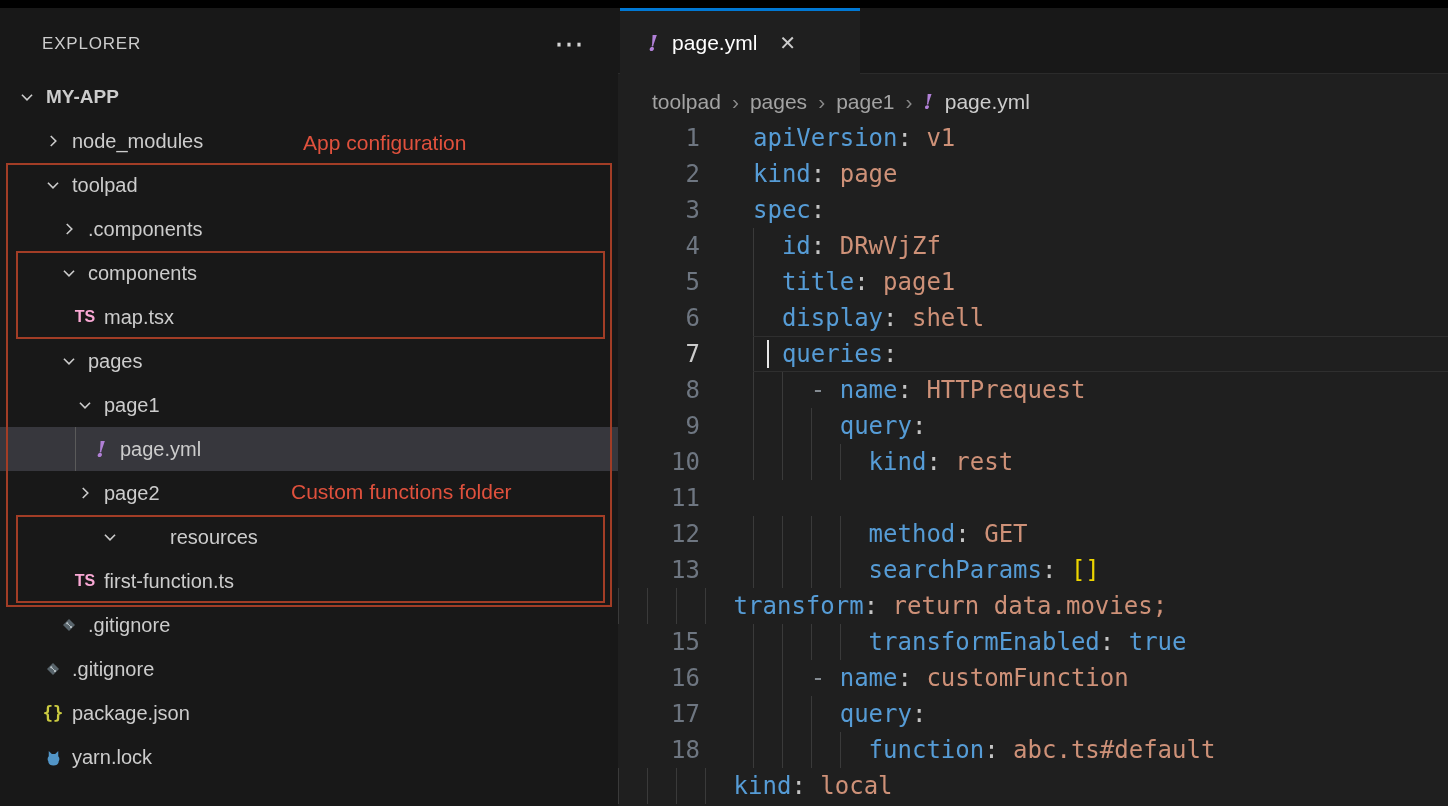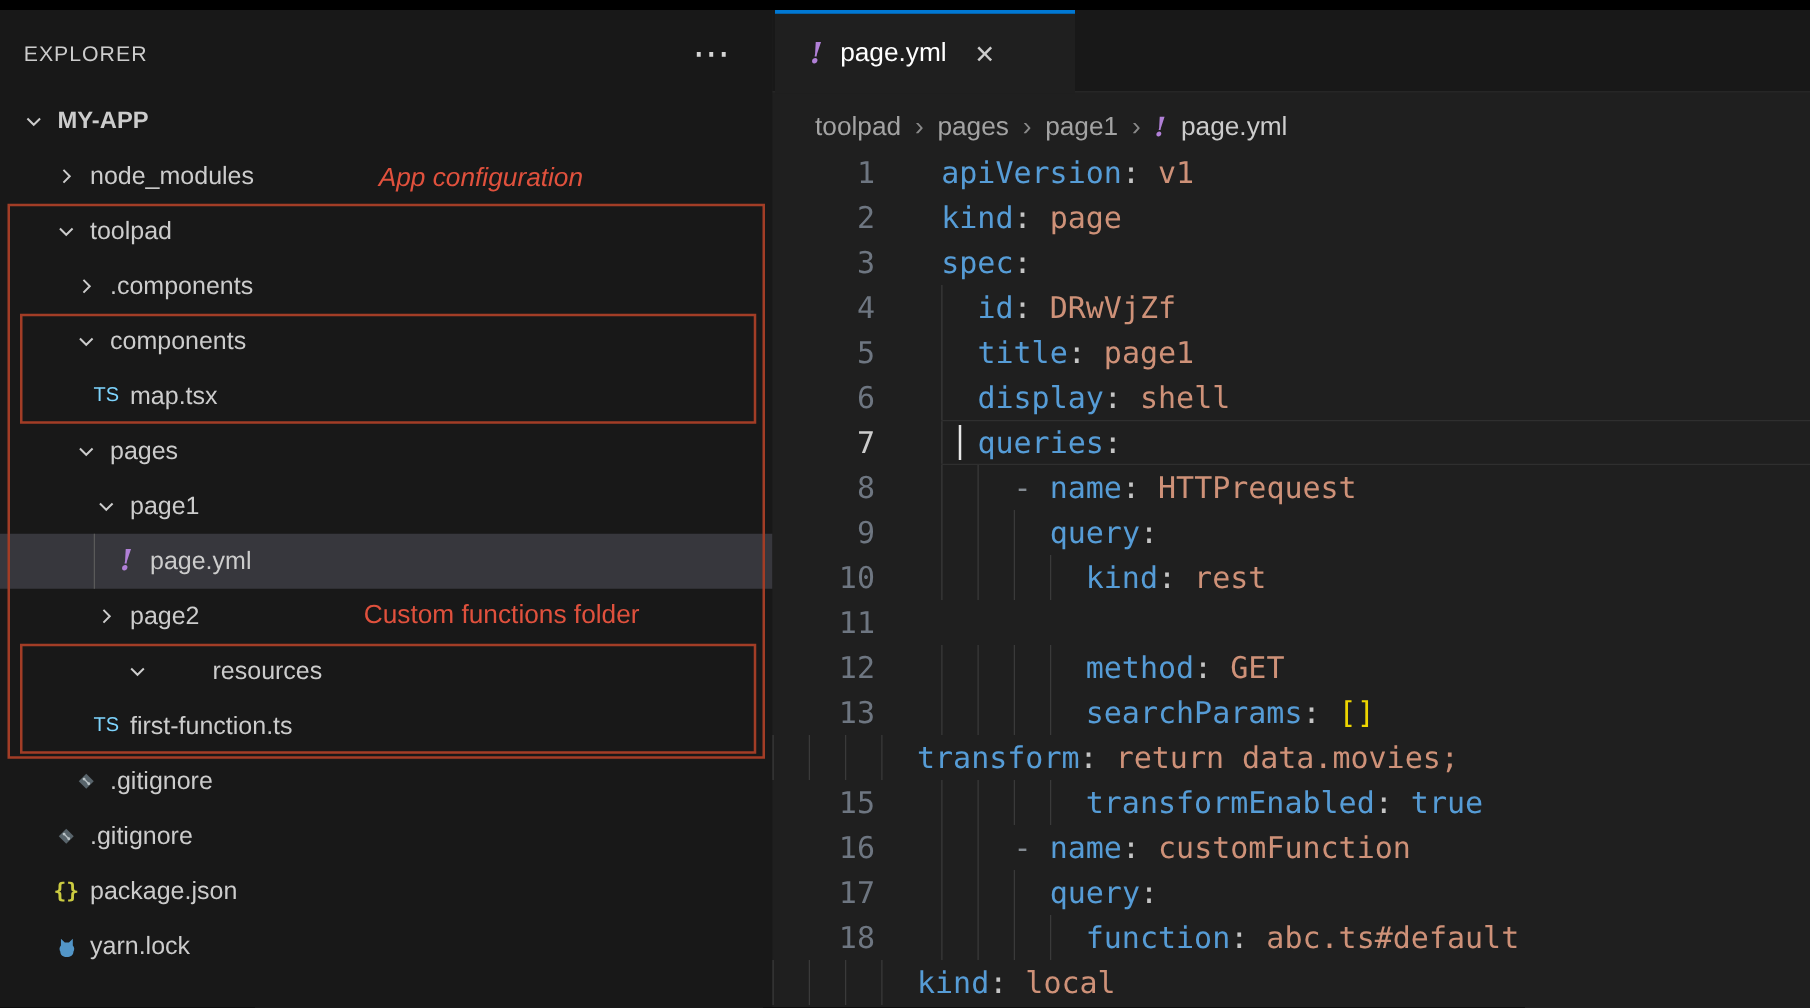--- a/index.html
+++ b/index.html
@@ -8,30 +8,30 @@
     position:relative; width:1448px; height:806px; overflow:hidden;
     background:#1f1f1f; font-family:"Liberation Sans", sans-serif;
     -webkit-font-smoothing:antialiased;
   }
   
   #topstrip { position:absolute; left:0; top:0; width:1448px; height:8px; background:#000000; }
 
   
   #sidebar { position:absolute; left:0; top:8px; width:618px; height:798px; background:#181818; }
   #sidebar-header { position:absolute; left:0; top:12px; width:618px; height:48px; display:flex; align-items:center; }
-  #sidebar-title { margin-left:19px; font-size:17px; letter-spacing:0.8px; color:#cccccc; }
+  #sidebar-title { margin-left:42px; font-size:17px; letter-spacing:0.8px; color:#cccccc; }
   #more-actions { position:absolute; right:34px; top:2px; font-size:30px; color:#d4d4d4; cursor:pointer; line-height:44px; }
   #tree { position:absolute; left:0; top:0; width:618px; height:798px; }
   .trow { position:absolute; left:0; width:618px; height:44px; display:flex; align-items:center; color:#cccccc; font-size:20px; cursor:pointer; }
   .trow.selected { background:#37373d; }
   .trow .twig { position:absolute; top:0; width:1px; height:44px; background:#5a5a5a; }
   .tind { display:inline-block; height:24px; }
   .ticon { display:inline-flex; width:26px; height:26px; align-items:center; justify-content:center; flex:0 0 26px; margin-right:6px; }
   .chev svg { display:block; }
-  .ts-badge { font-size:16px; font-weight:normal; color:#7dd3fc; letter-spacing:0; }
+  .ts-badge { font-size:16px; font-weight:bold; color:#f9a8d4; letter-spacing:0; }
   .excl { font-family:"DejaVu Serif", serif; font-weight:bold; font-style:italic; color:#b180d7; font-size:23px; line-height:22px; }
   .braces { font-family:"DejaVu Sans Mono", monospace; font-weight:bold; color:#cbcb41; font-size:17px; }
   .root-label { font-weight:bold; font-size:19px; }
   
   .ann-box { position:absolute; border:2px solid #a23d26; pointer-events:none; }
   .ann-label { position:absolute; color:#e0513d; font-size:21px; white-space:nowrap; pointer-events:none; }
 
   
   #editor { position:absolute; left:618px; top:8px; width:830px; height:798px; background:#1f1f1f; }
   #tabstrip { position:absolute; left:0; top:0; width:830px; height:66px; background:#181818; border-bottom:1px solid #2b2b2b; }
@@ -215,21 +215,21 @@
               <path d="M4 7 L4 2.6 L6.6 5 L9.4 5 L12 2.6 L12 7 C13.2 8.2 13.2 10 12.4 11.2 C12.4 13.6 10.4 14.8 8 14.8 C5.6 14.8 3.6 13.6 3.6 11.2 C2.8 10 2.8 8.2 4 7 Z"></path>
             </svg>
           </span>
           <span>yarn.lock</span>
         </div>
       </div>
 
     <div class="ann-box" style="left:6px; top:155px; width:606px; height:444px;"></div>
     <div class="ann-box" style="left:16px; top:243px; width:589px; height:88px;"></div>
     <div class="ann-box" style="left:16px; top:507px; width:589px; height:88px;"></div>
-    <span class="ann-label" style="left:303px; top:123px;font-style:italic;">App configuration</span>
+    <span class="ann-label" style="left:303px; top:123px;">App configuration</span>
     <span class="ann-label" style="left:291px; top:472px;">Custom functions folder</span>
   </div>
 
   <div id="editor">
     <div id="tabstrip">
       <div id="tab-active">
         <span class="excl">!</span>
         <span id="tab-label">page.yml</span>
         <span id="tab-close">✕</span>
       </div>

